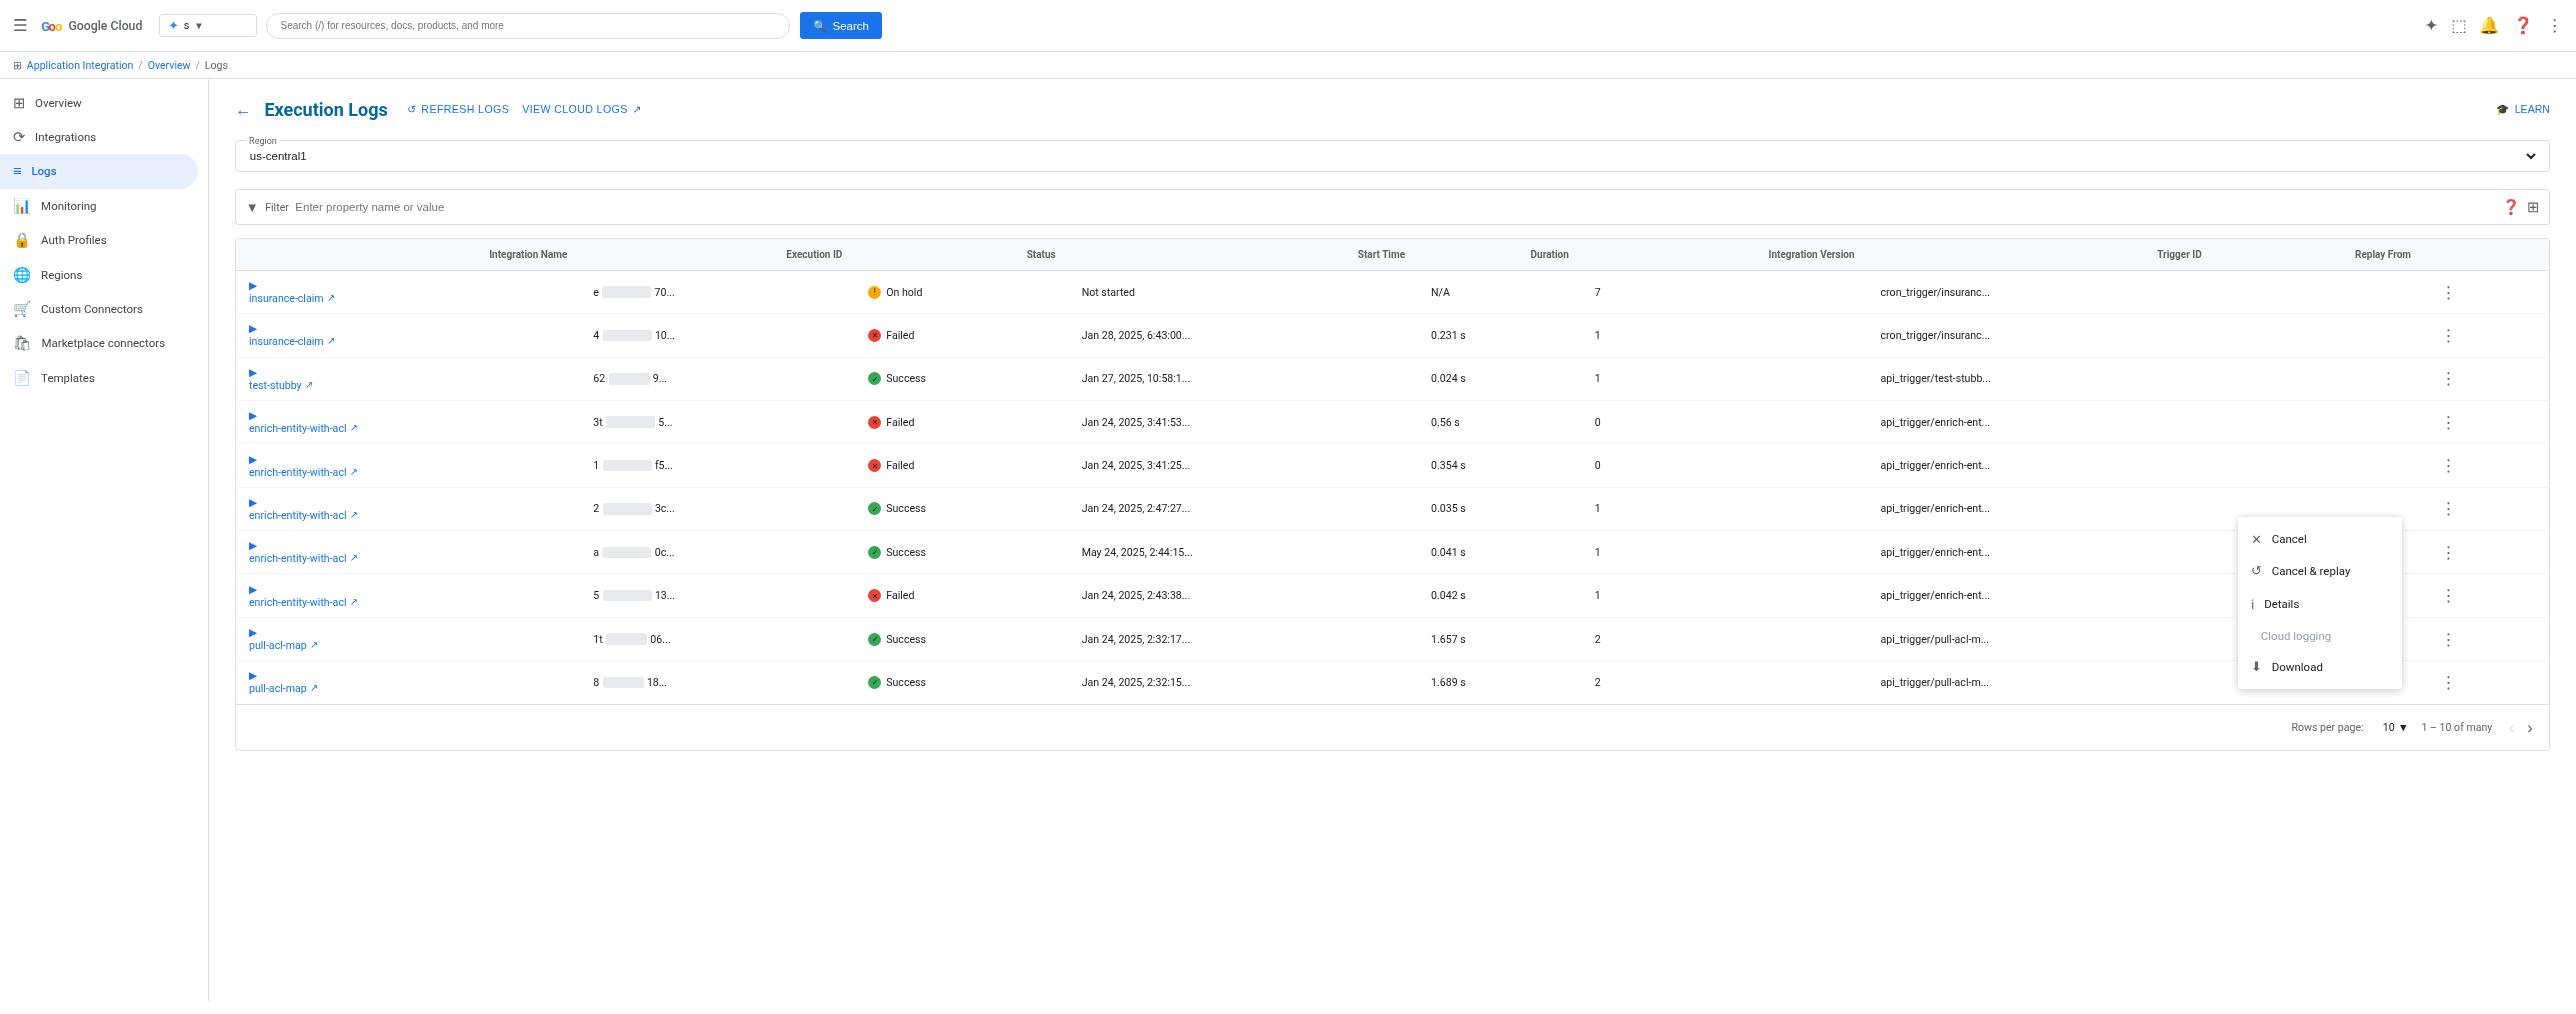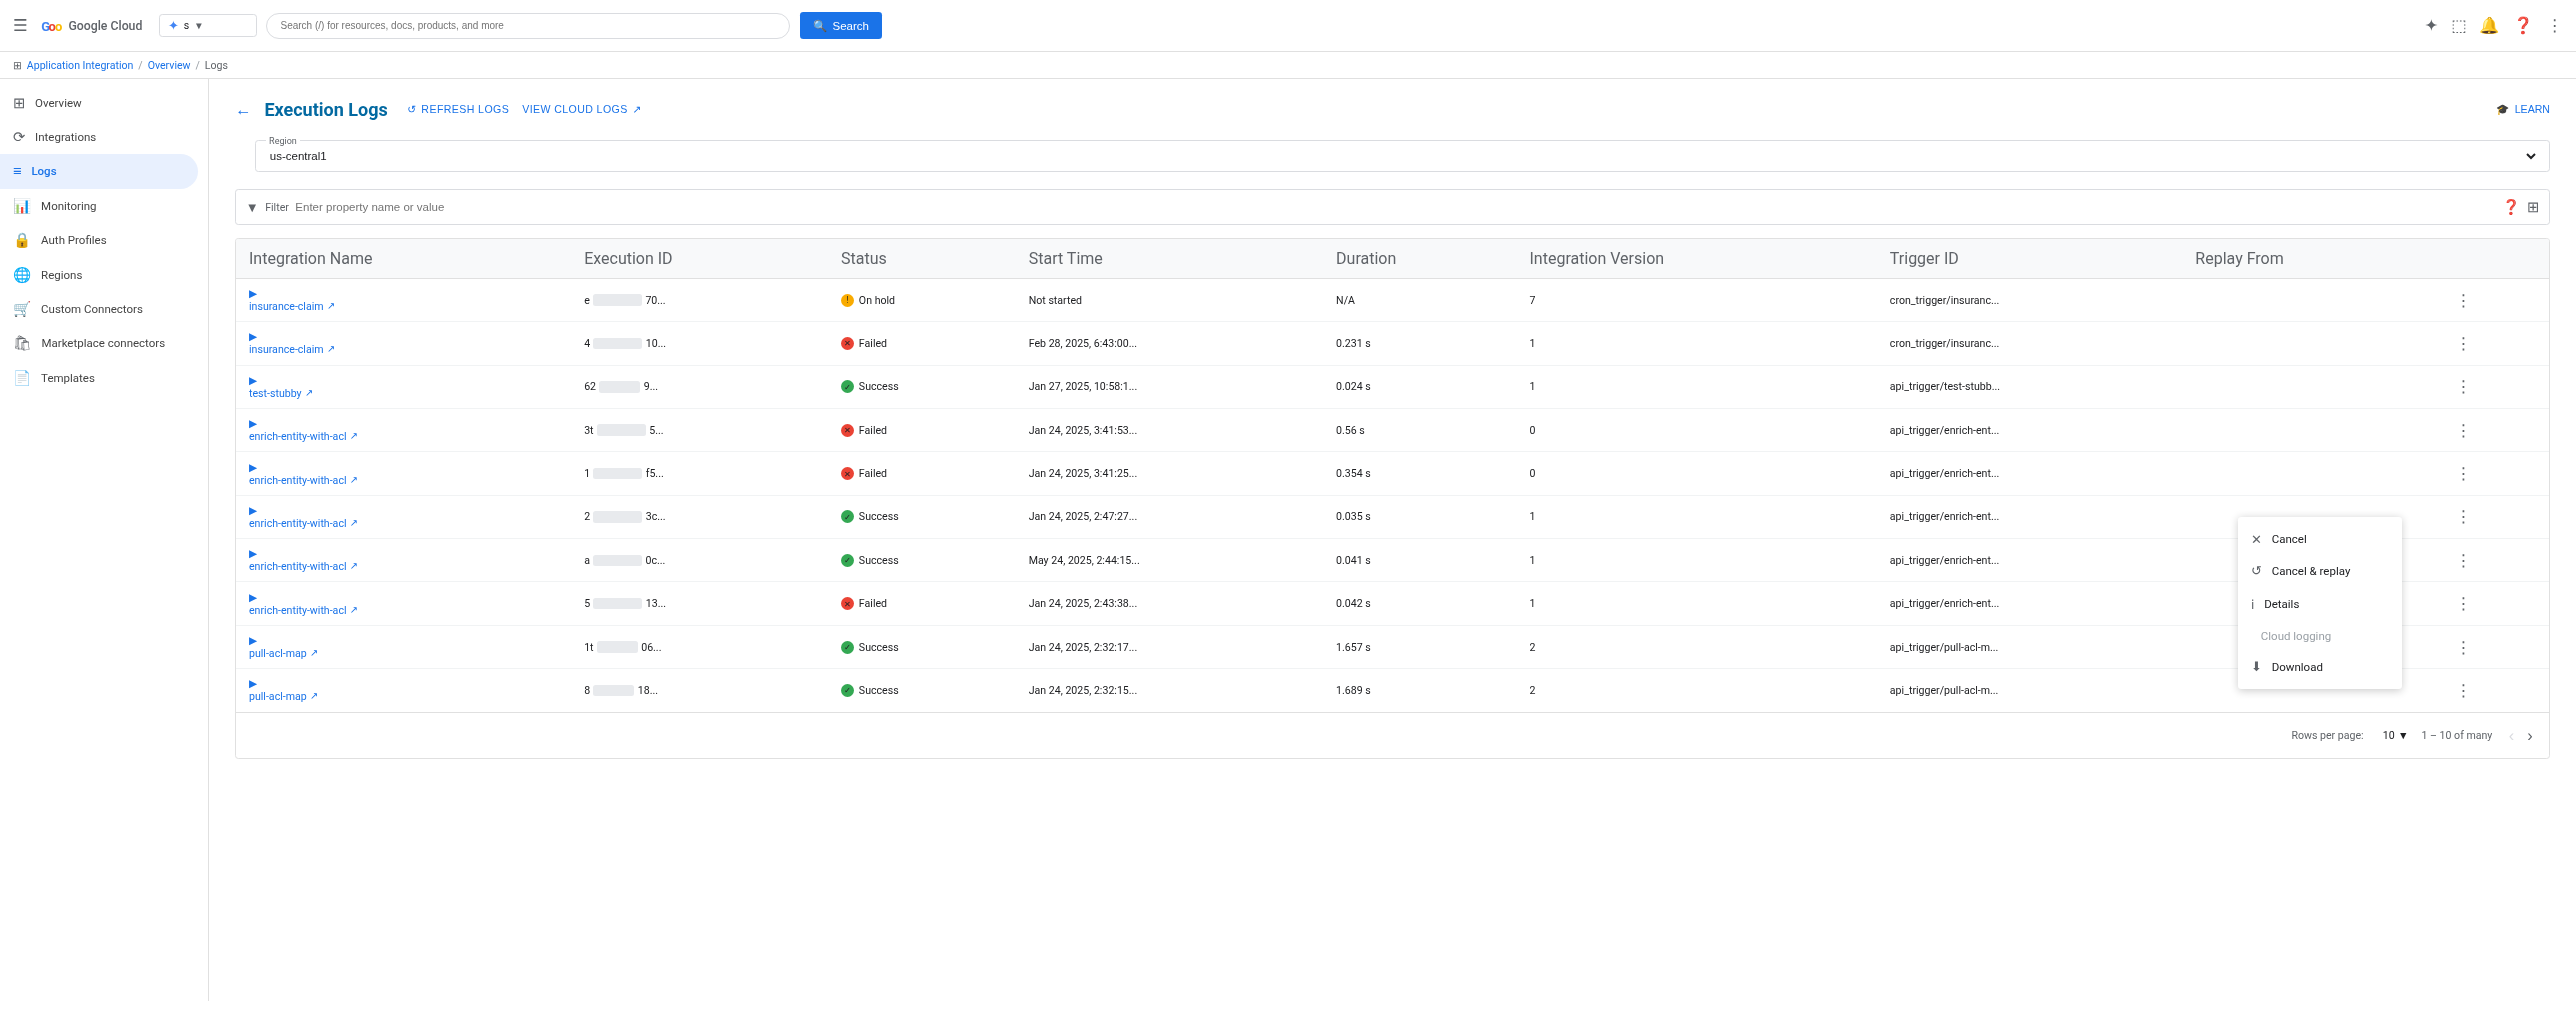--- a/index.html
+++ b/index.html
@@ -67,40 +67,40 @@
       font-size: 10.6px; font-weight: 500; cursor: pointer; text-transform: uppercase;
       background: none; border: none; letter-spacing: 0.4px;
     }
     .learn-btn {
       margin-left: auto; display: flex; align-items: center; gap: 4.9px;
       color: #1a73e8; font-size: 10.6px; font-weight: 500; cursor: pointer;
       text-transform: uppercase; background: none; border: none;
     }
 
     
-    .region-section { margin-bottom: 16.4px; margin-left: 20px; }
+    .region-section { margin-bottom: 16.4px; }
 
     
     .filter-bar {
       display: flex; align-items: center; border: 0.8px solid #dadce0;
       border-radius: 3.3px; padding: 8.2px 9.8px; gap: 6.5px; margin-bottom: 13px;
       background: #fff;
     }
     .filter-icon { color: #5f6368; font-size: 13px; }
     .filter-input { border: none; outline: none; flex: 1; font-size: 11.5px; color: #9aa0a6; }
     .filter-help { color: #5f6368; cursor: pointer; font-size: 14.7px; margin-left: auto; }
     .filter-columns { color: #5f6368; cursor: pointer; font-size: 14.7px; }
 
     
     .table-wrapper { border: 0.8px solid #e0e0e0; border-radius: 3.3px; overflow: hidden; }
     table { width: 100%; border-collapse: collapse; font-size: 10.6px; }
     thead tr { background: #f8f9fa; }
     th {
-      padding: 9.8px 13px; text-align: left; font-weight: 400; color: #5f6368;
-      font-size: 16px; border-bottom: 0.8px solid #e0e0e0; white-space: nowrap;
+      padding: 9.8px 13px; text-align: right; font-weight: 700; color: #5f6368;
+      font-size: 10px; border-bottom: 0.8px solid #e0e0e0; white-space: nowrap;
     }
     td { padding: 8.2px 13px; border-bottom: 0.8px solid #f1f3f4; vertical-align: middle; }
     tr:last-child td { border-bottom: none; }
     .row-expand { color: #1a73e8; cursor: pointer; margin-right: 3.3px; }
     .link-cell { color: #1a73e8; text-decoration: none; cursor: pointer; display: flex; align-items: flex-start; gap: 3.3px; }
     .link-icon { font-size: 9.8px; color: #1a73e8; }
     .exec-id-cell { display: flex; align-items: center; gap: 3.3px; }
     .exec-id-part { color: #202124; }
     .exec-id-blur {
       background: #e8eaed; border-radius: 2.5px; height: 11.5px; display: inline-block;
@@ -328,21 +328,21 @@
           <span class="exec-id-blur" style="width:49px;"></span>
           <span class="exec-id-part">10...</span>
         </div>
       </td>
       <td>
         <div class="status-badge">
           <span class="status-dot" style="background:#ea4335;">✕</span>
           <span>Failed</span>
         </div>
       </td>
-      <td>Feb 28, 2025, 6:43:00...</td>
+      <td>Jan 28, 2025, 6:43:00...</td>
       <td>0.231 s</td>
       <td>1</td>
       <td>cron_trigger/insuranc...</td>
       <td></td>
       <td>
         <button class="more-btn">⋮</button>
       </td>
     </tr>
             <tr>
       <td>

